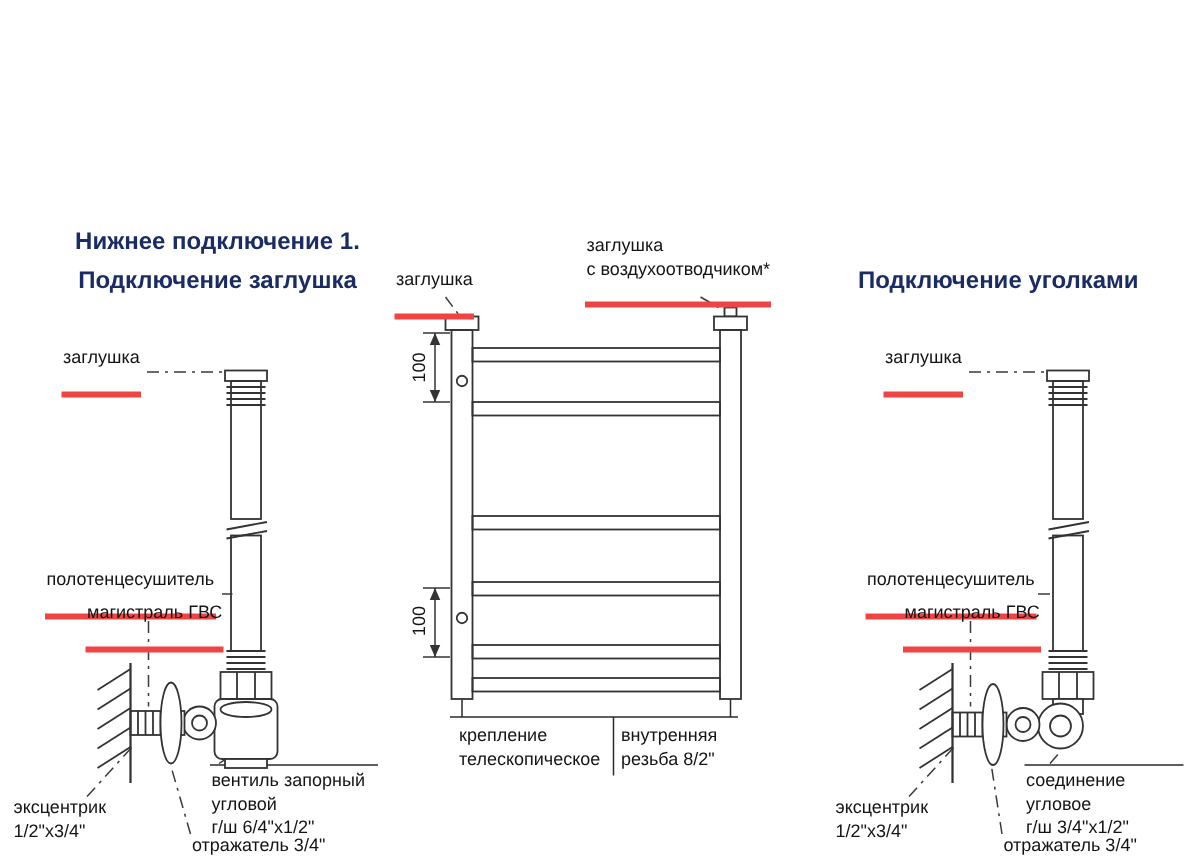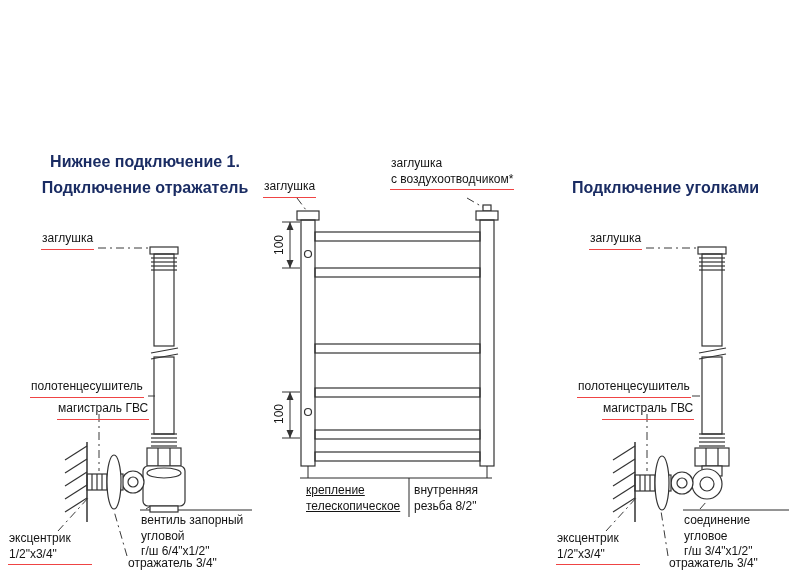--- a/index.html
+++ b/index.html
@@ -2,33 +2,33 @@
 <html><head>
 <meta charset="utf-8">
 <style>
   html,body{margin:0;padding:0;background:#fff;}
   #page{position:relative;width:800px;height:574px;background:#ffffff;overflow:hidden;
         font-family:"Liberation Sans",sans-serif;}
   .title{position:absolute;left:13px;top:12px;width:784px;font-size:27px;font-weight:bold;
          color:#1a2c63;letter-spacing:0px;}
   .hdg{position:absolute;font-size:16px;font-weight:bold;color:#1a2c63;text-align:center;}
   .lbl{position:absolute;font-size:12px;line-height:1.3;color:#141414;white-space:pre-line;}
-  .ul{border-bottom:1px solid #ef4444;padding:0 1px 2px 1px;}
+  .ul{border-bottom:4px solid #ef4444;padding:0 1px 14px 1px;}
   .dim{position:absolute;width:34px;text-align:center;transform:rotate(-90deg);
        font-size:12px;color:#141414;}
   svg{position:absolute;left:0;top:0;}
 </style>
 </head>
 <body>
 
 <div id="page">
 
 
   <div class="hdg" style="left:40px;top:153px;width:210px;">Нижнее подключение 1.</div>
-  <div class="hdg" style="left:40px;top:179px;width:210px;">Подключение отражатель</div>
+  <div class="hdg" style="left:40px;top:179px;width:210px;">Подключение заглушка</div>
   <div class="hdg" style="left:558px;top:179px;width:215px;">Подключение уголками</div>
 
   <svg width="800" height="574" viewBox="0 0 800 574">
 
     <g stroke="#3a3a3a" stroke-width="1" fill="none" stroke-dasharray="8 4 2 4">
       <line x1="98" y1="248" x2="149" y2="248"></line>
       <line x1="148" y1="396" x2="155" y2="396"></line>
       <line x1="99" y1="414" x2="99" y2="471"></line>
       <line x1="58" y1="531" x2="89" y2="497"></line>
       <line x1="146" y1="509" x2="158" y2="501"></line>
@@ -181,21 +181,21 @@
   <div class="lbl" style="left:141px;top:513px;width:120px;">вентиль запорный
 угловой
 г/ш 6/4"x1/2"</div>
   <div class="lbl ul" style="left:127px;top:556px;">отражатель 3/4"</div>
 
   <div class="lbl ul" style="left:263px;top:179px;">заглушка</div>
   <div class="lbl ul" style="left:390px;top:156px;">заглушка
 с воздухоотводчиком*</div>
   <div class="dim" style="left:262px;top:238px;">100</div>
   <div class="dim" style="left:262px;top:407px;">100</div>
-  <div class="lbl" style="left:306px;top:483px;width:100px;text-decoration:underline;">крепление
+  <div class="lbl" style="left:306px;top:483px;width:100px;">крепление
 телескопическое</div>
   <div class="lbl" style="left:414px;top:483px;width:85px;">внутренняя
 резьба 8/2"</div>
 
   <div class="lbl ul" style="left:589px;top:231px;">заглушка</div>
   <div class="lbl ul" style="left:577px;top:379px;">полотенцесушитель</div>
   <div class="lbl ul" style="left:602px;top:401px;">магистраль ГВС</div>
   <div class="lbl ul" style="left:556px;top:531px;width:82px;">эксцентрик
 1/2"x3/4"</div>
   <div class="lbl" style="left:684px;top:513px;width:112px;">соединение

